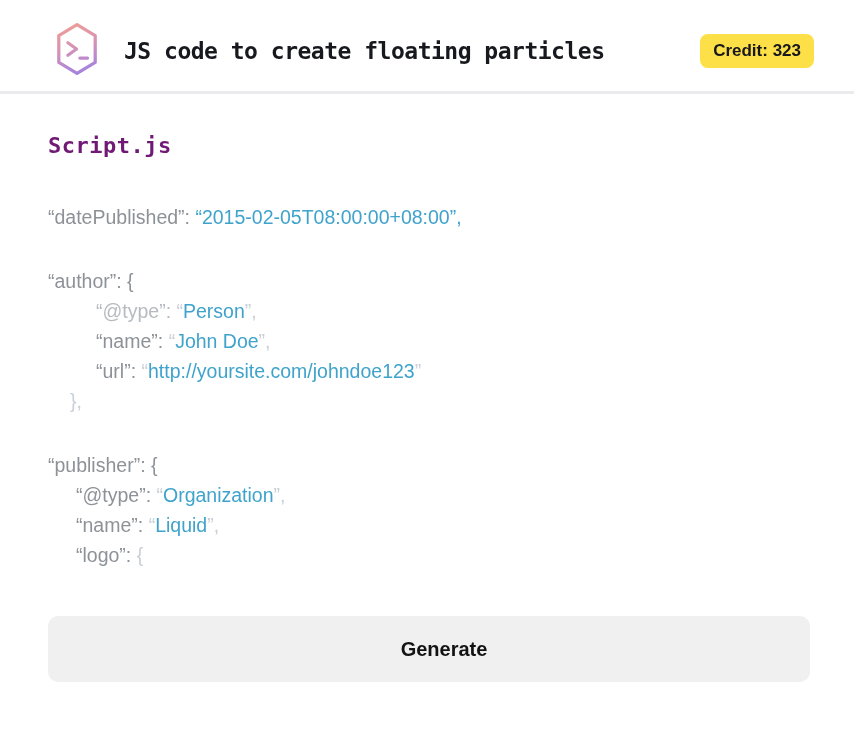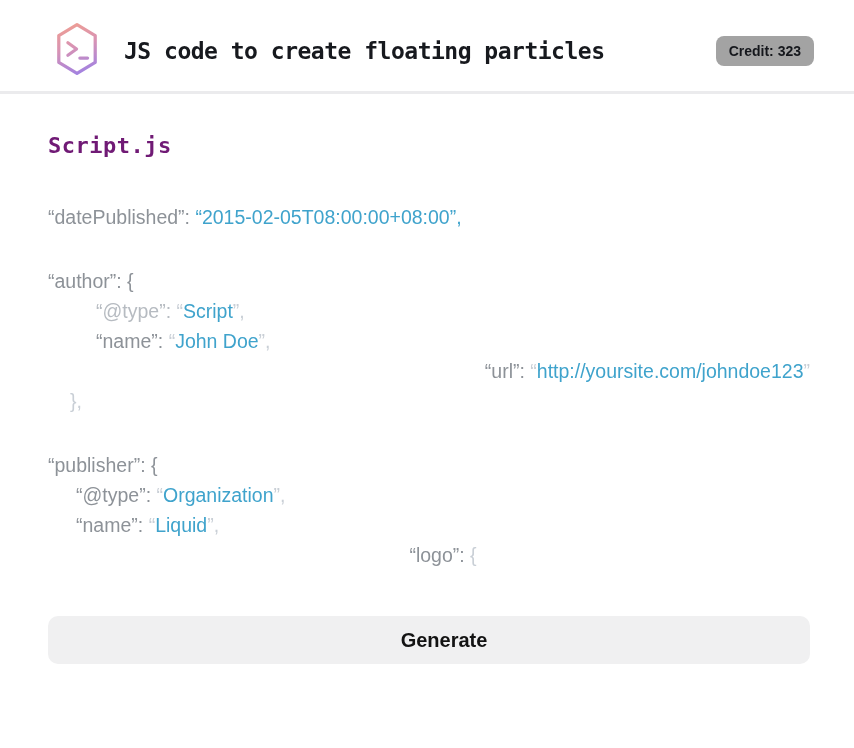--- a/index.html
+++ b/index.html
@@ -36,23 +36,23 @@
     margin: 0;
     font-family: "DejaVu Sans Mono", monospace;
     font-size: 23px;
     font-weight: 700;
     letter-spacing: -0.5px;
     color: #17191e;
     white-space: nowrap;
   }
   .badge {
     flex: 0 0 auto;
-    background: #a3a3a3;
+    background: #fde047;
     color: #15171c;
-    font-size: 14px;
+    font-size: 17px;
     font-weight: 700;
     padding: 7px 13px;
     border-radius: 8px;
     white-space: nowrap;
   }
 
   
   .main {
     padding: 0 44px 0 48px;
   }
@@ -78,21 +78,21 @@
   .tok-key  { color: #8d9298; }
   .tok-fkey { color: #b6bbc1; }
   .tok-val  { color: #3fa3cc; }
   .tok-pale { color: #c9cfd6; }
 
   
   .generate-wrap { margin-top: 46px; }
   .generate {
     display: block;
     width: 100%;
-    height: 48px;
+    height: 66px;
     background: #f0f0f1;
     border: none;
     border-radius: 10px;
     font-family: "Liberation Sans", sans-serif;
     font-size: 20px;
     font-weight: 700;
     color: #131313;
     cursor: pointer;
     padding-left: 36px;
   }
@@ -121,27 +121,27 @@
   <div class="badge">Credit: 323</div>
 </header>
 
 <main class="main">
   <h2 class="filename">Script.js</h2>
 
   <div class="code">
       <div class="code-line"><span class="tok-key">“datePublished”</span><span class="tok-key">: </span><span class="tok-val">“2015-02-05T08:00:00+08:00”,</span></div>
       <div class="code-line blank"></div>
       <div class="code-line"><span class="tok-key">“author”</span><span class="tok-key">: {</span></div>
-      <div class="code-line" style="padding-left: 48px;"><span class="tok-fkey">“@type”</span><span class="tok-fkey">: </span><span class="tok-pale">“</span><span class="tok-val">Script</span><span class="tok-pale">”,</span></div>
+      <div class="code-line" style="padding-left: 48px;"><span class="tok-fkey">“@type”</span><span class="tok-fkey">: </span><span class="tok-pale">“</span><span class="tok-val">Person</span><span class="tok-pale">”,</span></div>
       <div class="code-line" style="padding-left: 48px;"><span class="tok-key">“name”</span><span class="tok-key">: </span><span class="tok-pale">“</span><span class="tok-val">John Doe</span><span class="tok-pale">”,</span></div>
-      <div class="code-line" style="padding-left: 48px; text-align: right;"><span class="tok-key">“url”</span><span class="tok-key">: </span><span class="tok-pale">“</span><span class="tok-val">http://yoursite.com/johndoe123</span><span class="tok-pale">”</span></div>
+      <div class="code-line" style="padding-left: 48px;"><span class="tok-key">“url”</span><span class="tok-key">: </span><span class="tok-pale">“</span><span class="tok-val">http://yoursite.com/johndoe123</span><span class="tok-pale">”</span></div>
       <div class="code-line" style="padding-left: 22px;"><span class="tok-pale">},</span></div>
       <div class="code-line blank"></div>
       <div class="code-line"><span class="tok-key">“publisher”</span><span class="tok-key">: {</span></div>
       <div class="code-line" style="padding-left: 28px;"><span class="tok-key">“@type”</span><span class="tok-key">: </span><span class="tok-pale">“</span><span class="tok-val">Organization</span><span class="tok-pale">”,</span></div>
       <div class="code-line" style="padding-left: 28px;"><span class="tok-key">“name”</span><span class="tok-key">: </span><span class="tok-pale">“</span><span class="tok-val">Liquid</span><span class="tok-pale">”,</span></div>
-      <div class="code-line" style="padding-left: 28px; text-align: center;"><span class="tok-key">“logo”</span><span class="tok-key">: </span><span class="tok-pale">{</span></div>
+      <div class="code-line" style="padding-left: 28px;"><span class="tok-key">“logo”</span><span class="tok-key">: </span><span class="tok-pale">{</span></div>
     </div>
 
   <div class="generate-wrap">
     <button class="generate">Generate</button>
   </div>
 </main>
 
 </body></html>

